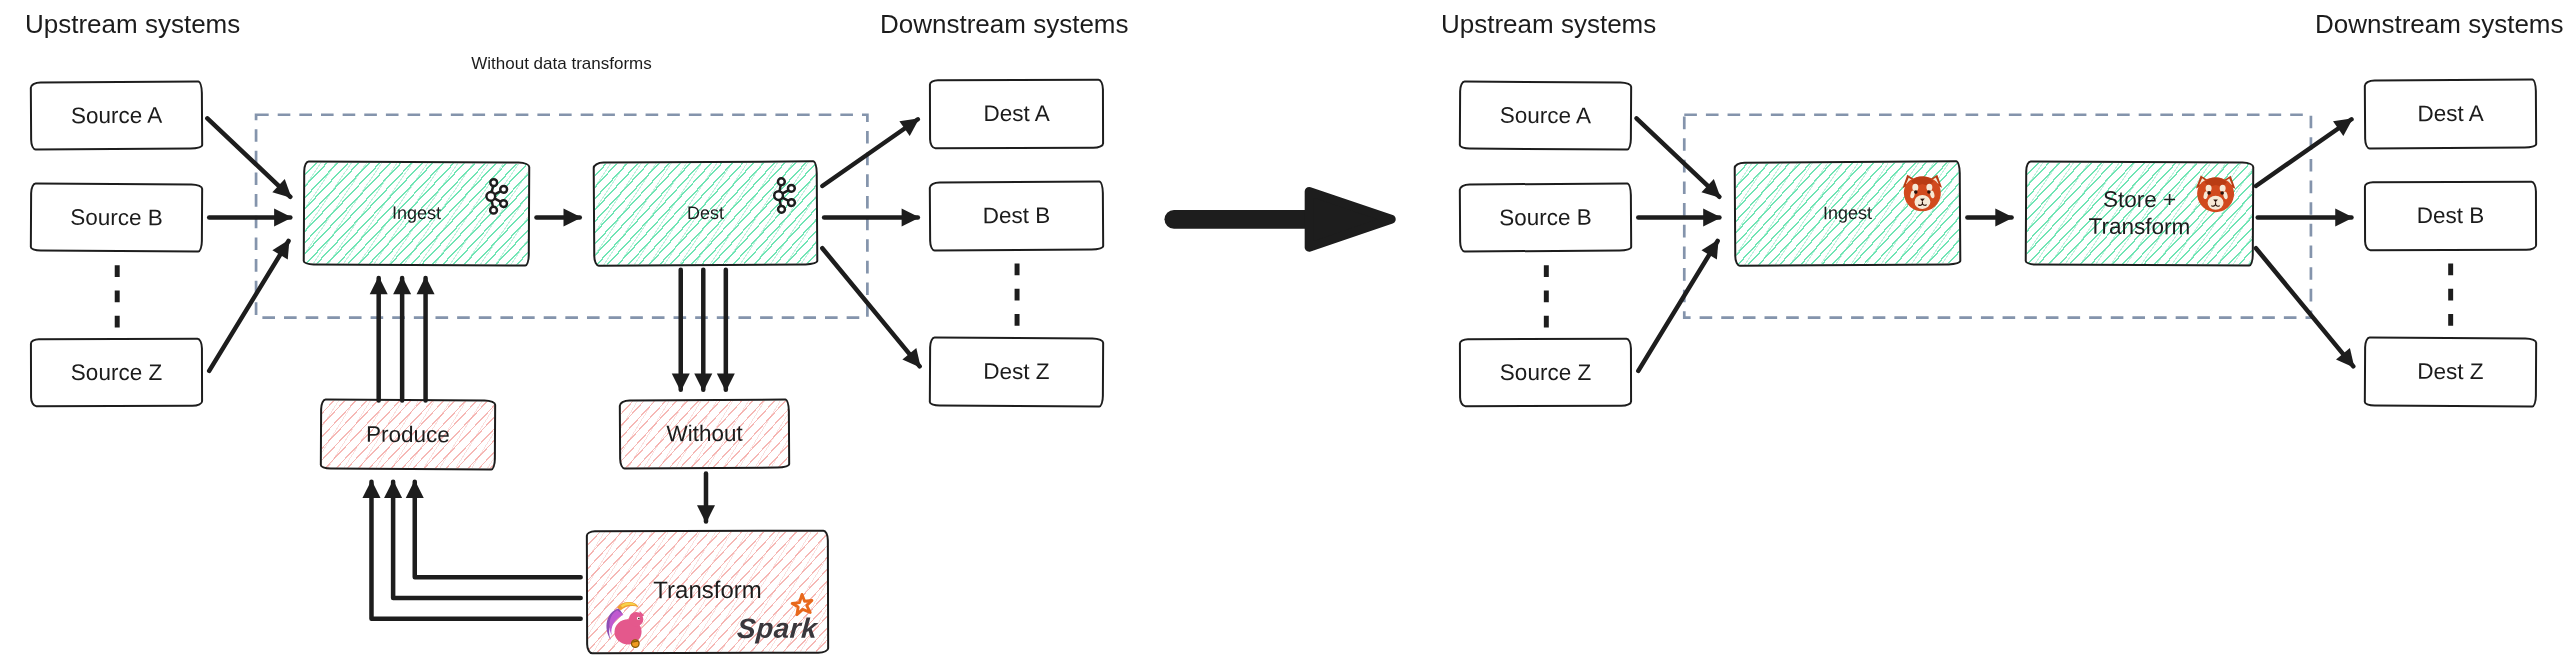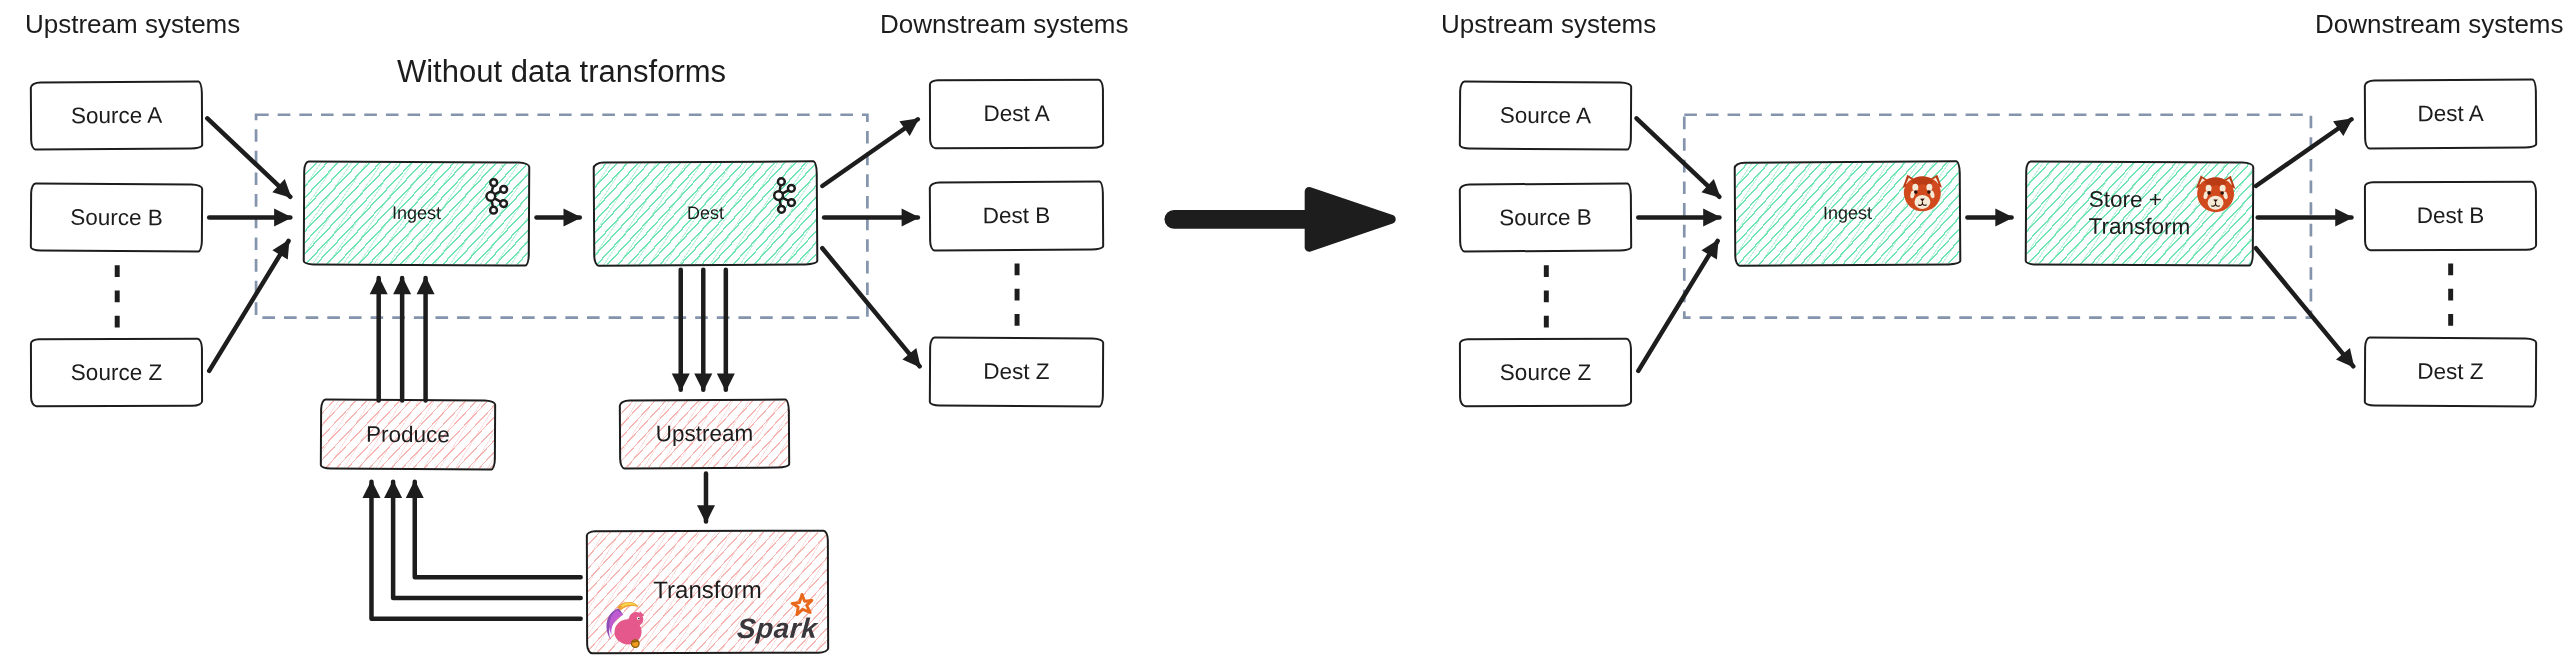--- a/index.html
+++ b/index.html
@@ -1,41 +1,41 @@
 <!DOCTYPE html>
 <html style="font-size:14.4px"><head>
 <meta charset="utf-8">
 <style>
   html,body{margin:0;padding:0;background:#ffffff;}
   .canvas{
     position:relative;width:2576px;height:665px;background:#ffffff;overflow:hidden;
     font-family:"Liberation Sans","DejaVu Sans",sans-serif;color:#1c1c1c;
   }
   .sys-label{position:absolute;font-size:26px;font-weight:400;white-space:nowrap;}
-  .title{position:absolute;font-size:31px;text-align:center;white-space:nowrap;}
+  .title{position:absolute;font-size:17px;text-align:center;white-space:nowrap;}
   .box{
     position:absolute;background:#ffffff;border:2.7px solid #1d1d1d;
     display:flex;align-items:center;justify-content:center;
     font-size:22.5px;box-sizing:border-box;
   }
   .sk1{border-radius:10.8px 4.5px 12.6px 5.4px / 6.3px 12.6px 4.5px 10.8px;transform:rotate(-0.35deg);}
   .sk2{border-radius:5.4px 11.7px 4.5px 10.8px / 10.8px 5.4px 11.7px 4.5px;transform:rotate(0.3deg);}
   .sk3{border-radius:9px 5.4px 10.8px 6.3px / 5.4px 10.8px 5.4px 10px;transform:rotate(-0.15deg);}
   .hatch-teal{
     background-image:
       repeating-linear-gradient(133deg, rgba(104,227,176,0.95) 0px, rgba(104,227,176,0.95) 1.4px, rgba(0,0,0,0) 1.4px, rgba(0,0,0,0) 7.7px),
       repeating-linear-gradient(124deg, rgba(104,227,176,0.40) 0px, rgba(104,227,176,0.40) 1.1px, rgba(0,0,0,0) 1.1px, rgba(0,0,0,0) 12.6px);
   }
   .hatch-pink{
     background-image:
       repeating-linear-gradient(133deg, rgba(242,154,150,0.70) 0px, rgba(242,154,150,0.70) 1.2px, rgba(0,0,0,0) 1.2px, rgba(0,0,0,0) 8px),
       repeating-linear-gradient(122deg, rgba(242,154,150,0.30) 0px, rgba(242,154,150,0.30) 0.9px, rgba(0,0,0,0) 0.9px, rgba(0,0,0,0) 13.5px);
   }
   .proc-label{font-size:18px;}
-  .two-line{font-size:22.5px;line-height:1.18;text-align:left;}
+  .two-line{font-size:22.5px;line-height:1.18;text-align:center;}
   .corner-icon{position:absolute;top:12.6px;right:18px;line-height:0;}
   .arrow-layer{position:absolute;left:0;top:0;width:2576px;height:665px;pointer-events:none;}
   .transform-label{position:relative;top:-1.8px;font-size:24px;}
   .flink-wrap{position:absolute;left:10.8px;bottom:3.6px;line-height:0;}
   .spark-wrap{position:absolute;right:14.4px;bottom:7.2px;width:76px;height:50px;}
   .spark-text{
     position:absolute;left:0;bottom:0;font-size:28px;font-weight:bold;font-style:italic;
     color:#3a373c;letter-spacing:0.5px;transform:skewX(-4deg);
   }
   .spark-star{position:absolute;right:-1.8px;top:-1.8px;line-height:0;}
@@ -135,21 +135,21 @@
     <span>Dest B</span>
   </div>
   <div class="box sk2" style="left:929px;top:337px;width:175px;height:70px;">
     <span>Dest Z</span>
   </div>
 
   <div class="box sk2 hatch-pink" style="left:320px;top:399px;width:176px;height:71px;">
     <span>Produce</span>
   </div>
   <div class="box sk1 hatch-pink" style="left:619px;top:399px;width:171px;height:70px;">
-    <span>Upstream</span>
+    <span>Without</span>
   </div>
   <div class="box sk3 hatch-pink" style="left:586px;top:530px;width:243px;height:124px;">
     <span class="transform-label">Transform</span>
     <span class="flink-wrap">
       <svg width="47" height="49" viewBox="0 0 52 54">
           <use href="#sym-flink"></use>
         </svg>
     </span>
     <span class="spark-wrap">
       <span class="spark-text">Spark</span>

